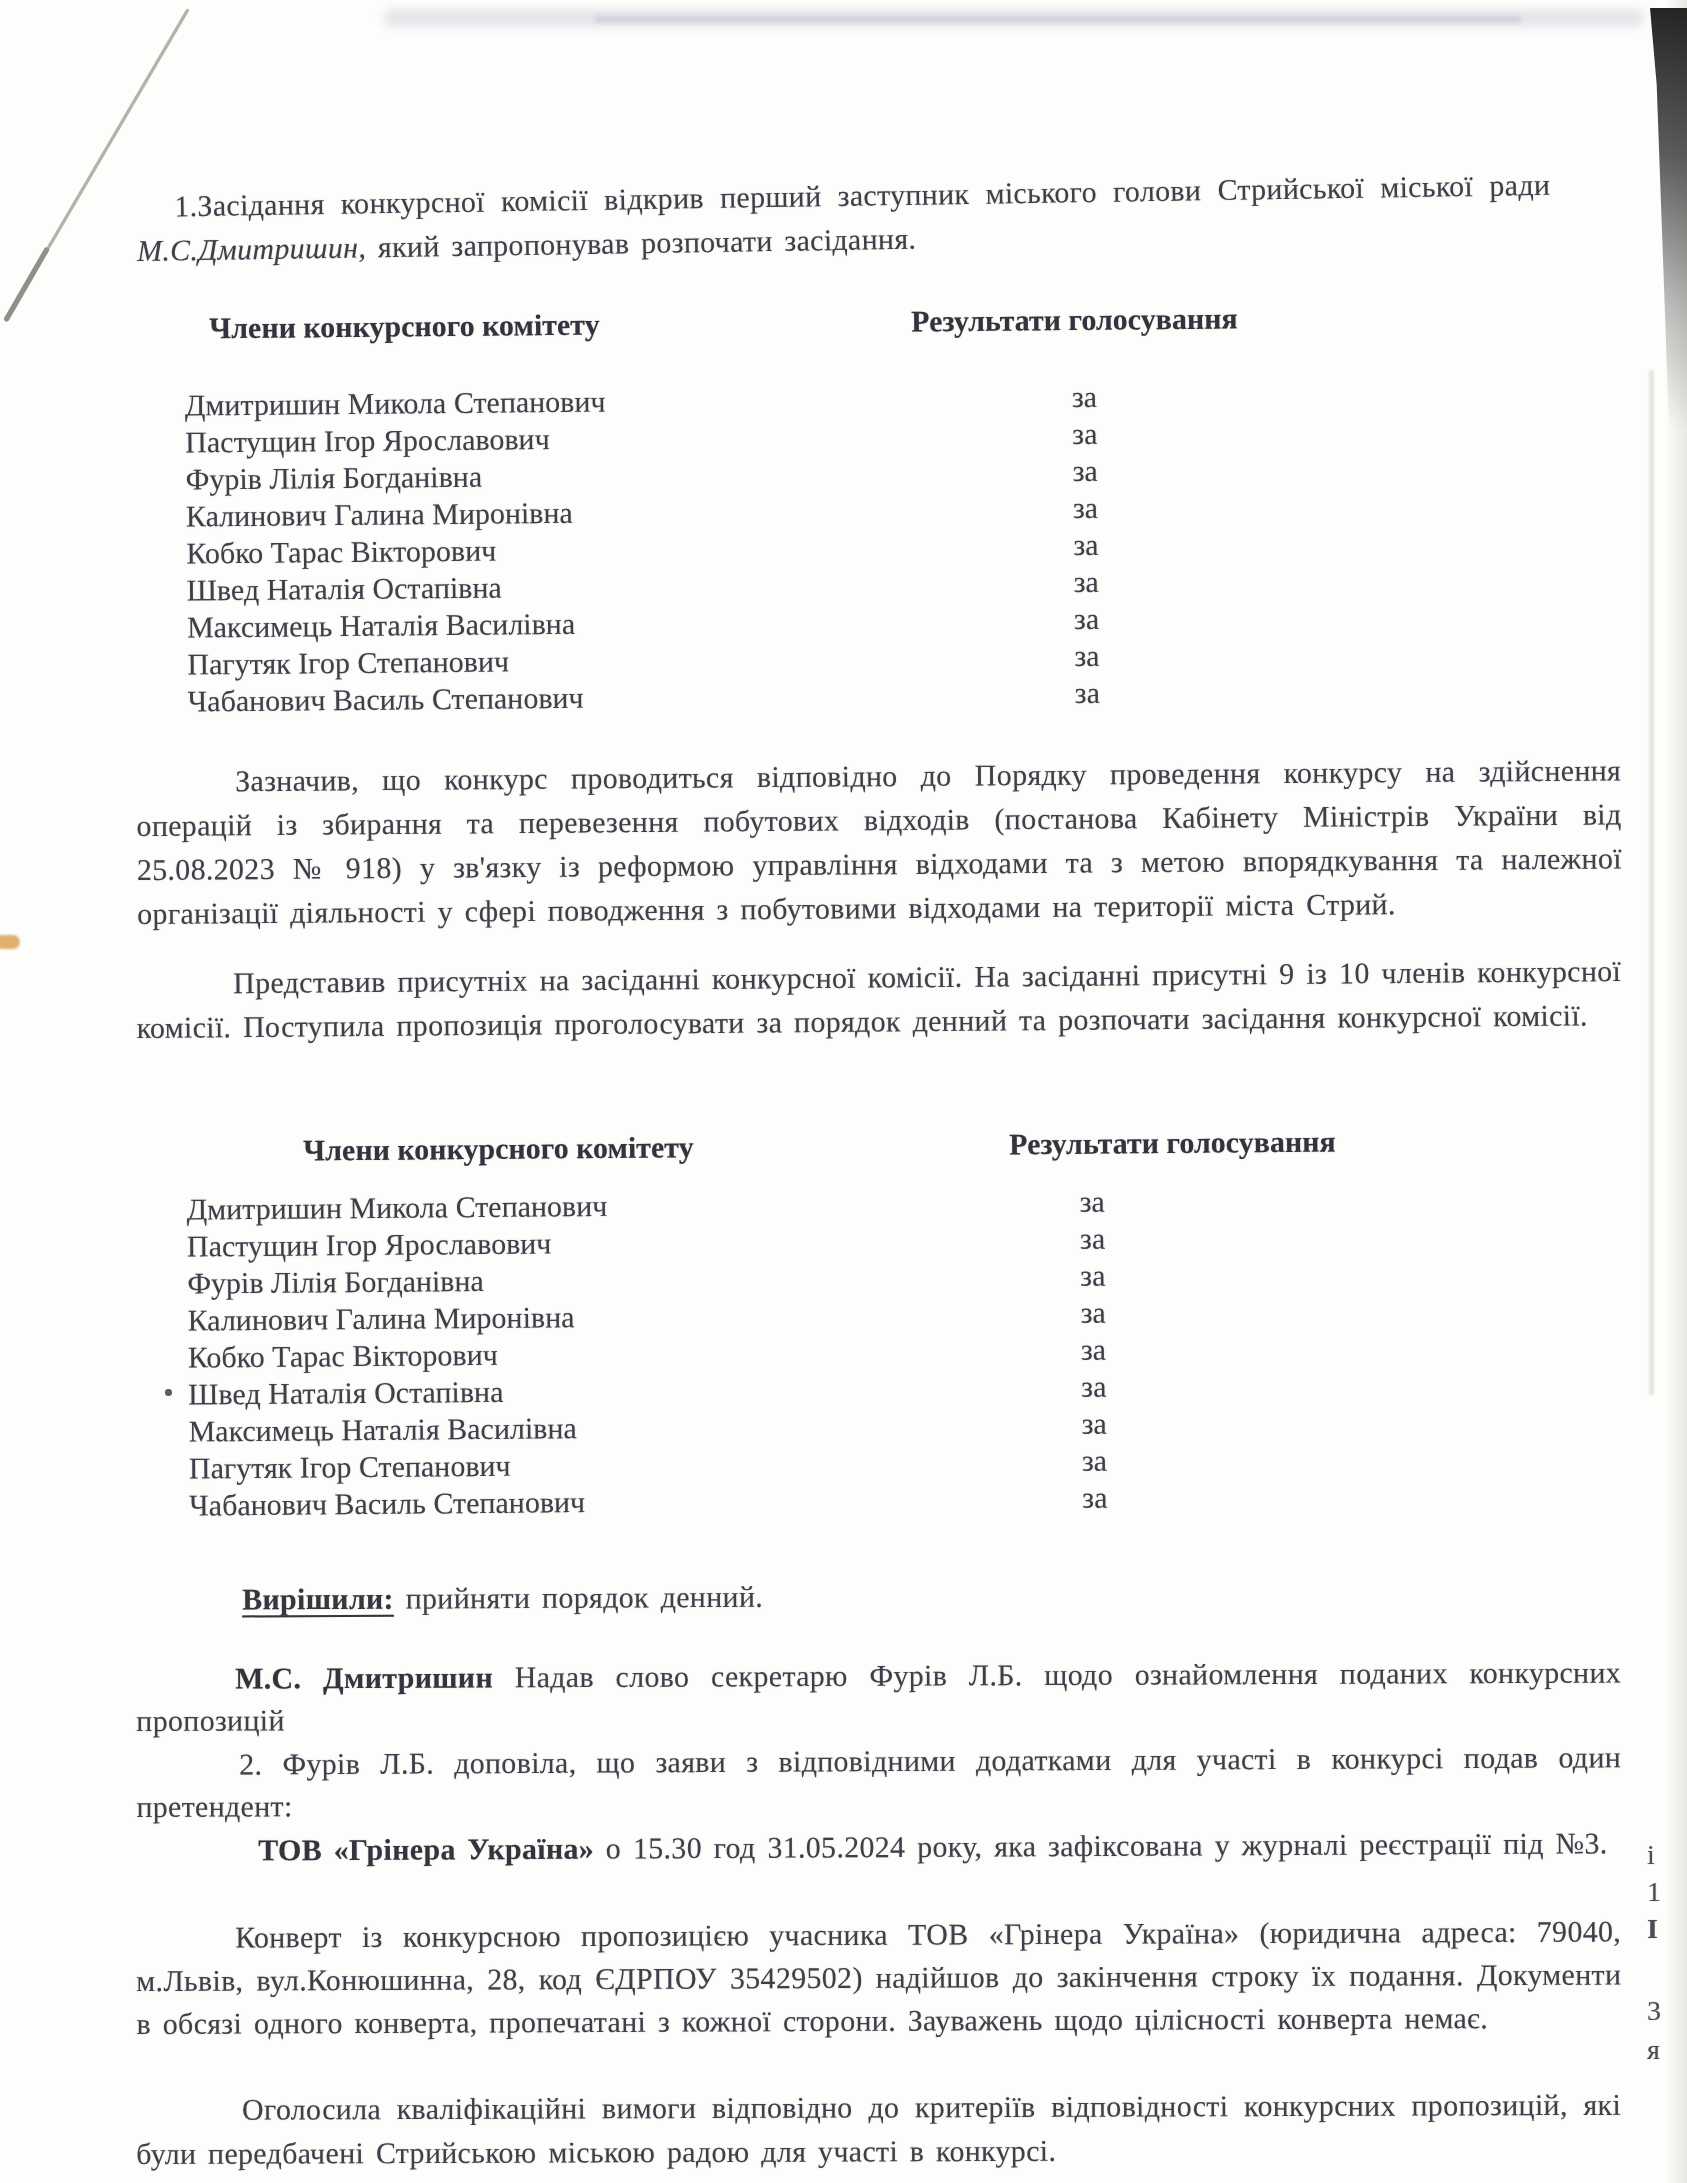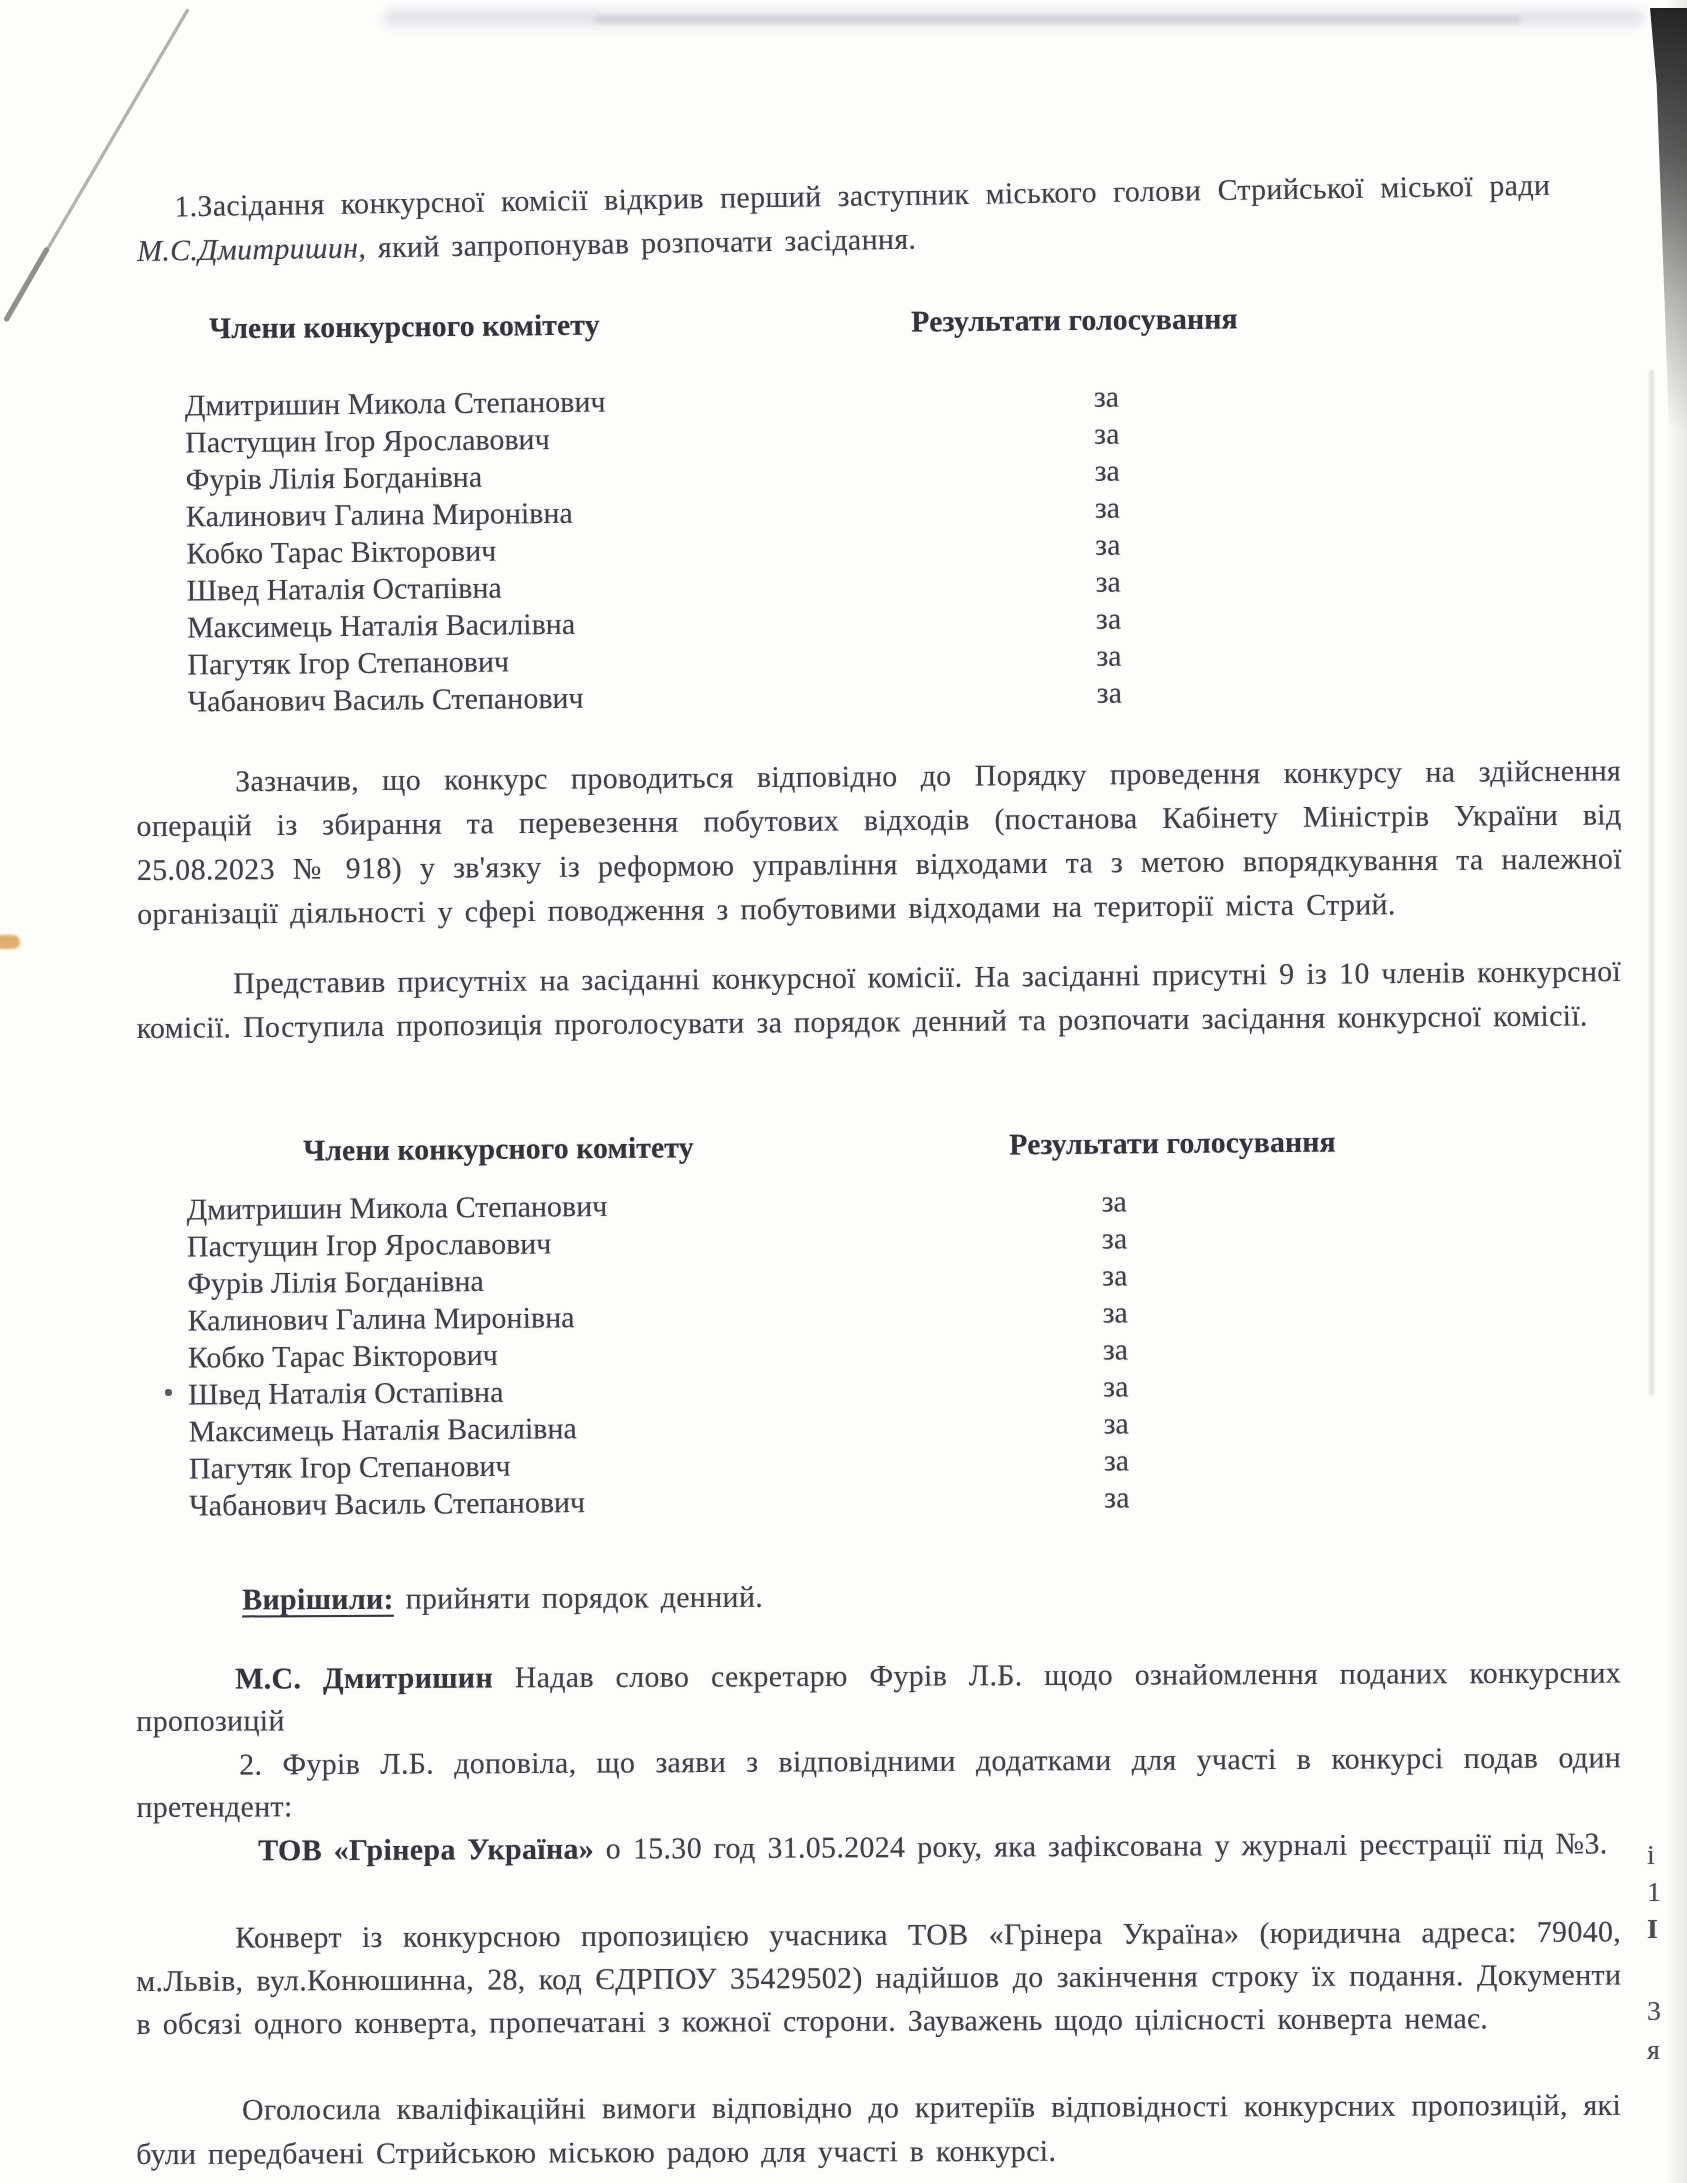--- a/index.html
+++ b/index.html
@@ -25,21 +25,21 @@
   .i{font-style:italic;}
   .vtable{position:absolute;left:136px;width:1485px;transform-origin:0 0;}
   .vhead{position:relative;height:77px;font-size:30px;font-weight:700;color:#33333d;}
   .vhead .hm{position:absolute;left:73px;top:0;}
   .vhead .hr{position:absolute;left:775px;top:0;}
   .t2 .vhead{height:58px;}
   .t2 .vhead .hm{left:167px;}
   .t2 .vhead .hr{left:873px;}
   .vrow{position:relative;height:37px;font-size:30px;}
   .vrow .name{position:absolute;left:48px;top:0;white-space:nowrap;}
-  .vrow .vote{position:absolute;left:935px;top:0;margin-left:22px;}
+  .vrow .vote{position:absolute;left:935px;top:0;}
   .t2 .vrow .name{left:50px;}
   .t2 .vrow .vote{left:943px;}
   .decision-label{
     font-weight:600;color:#36363f;
     text-decoration:underline;
     text-decoration-thickness:2px;
     text-underline-offset:6px;
   }
   
   .artifact{position:absolute;pointer-events:none;}

